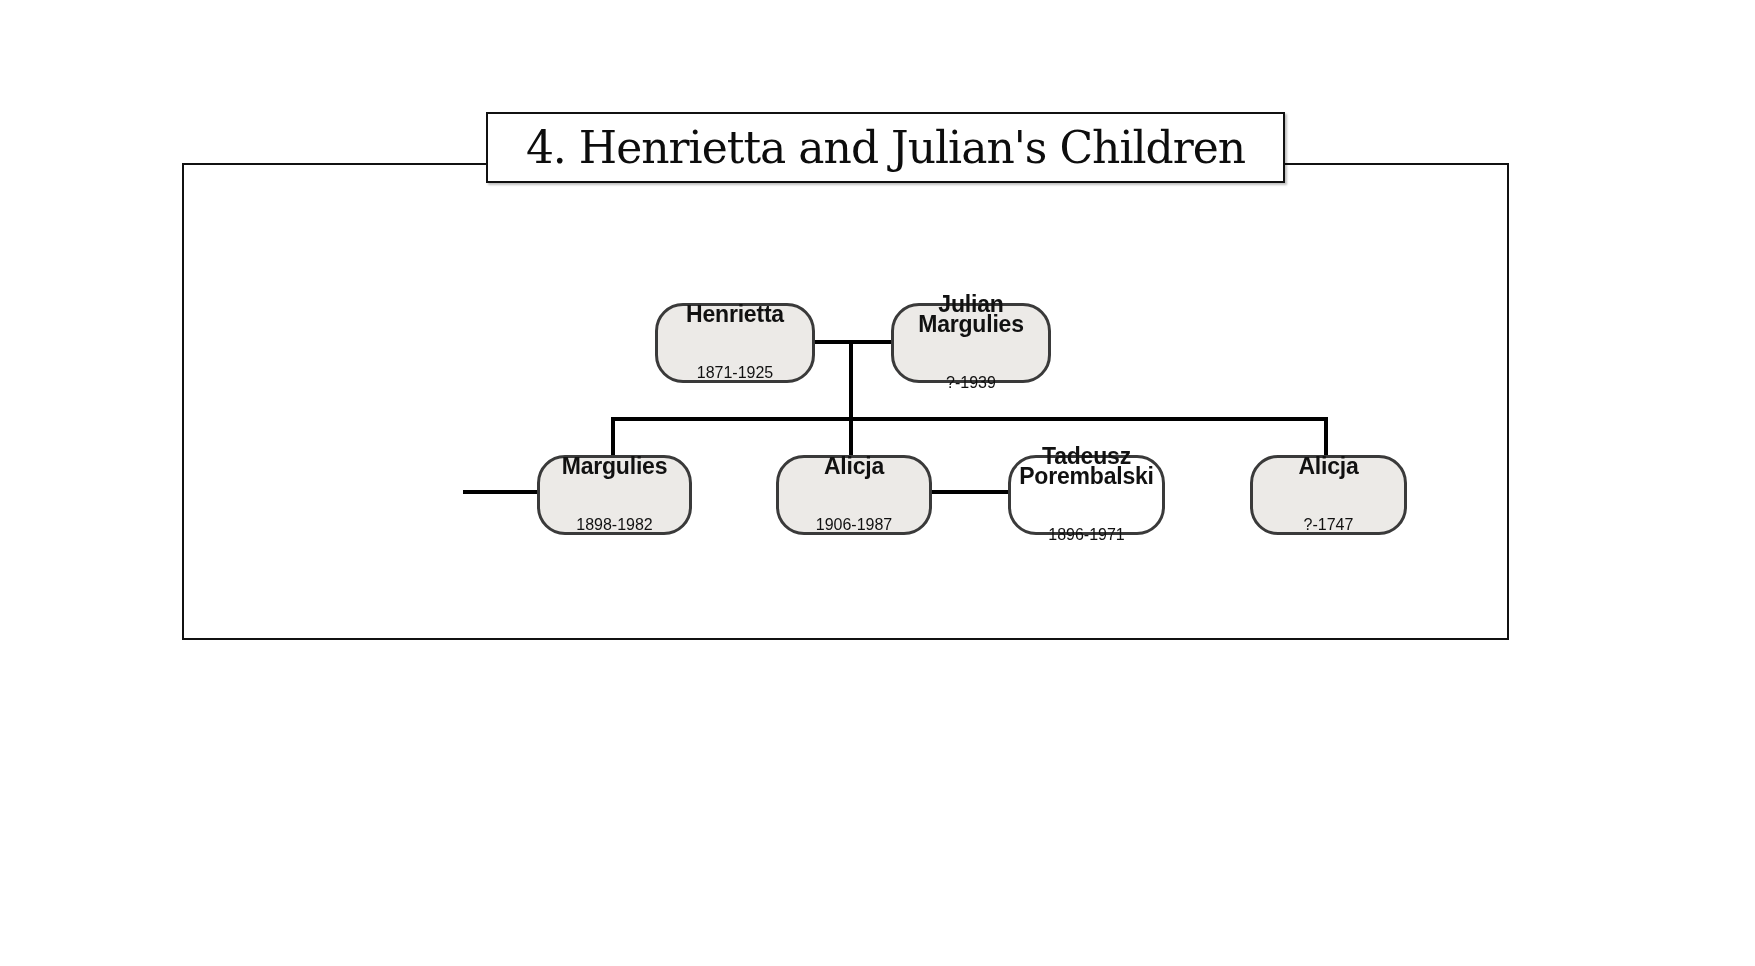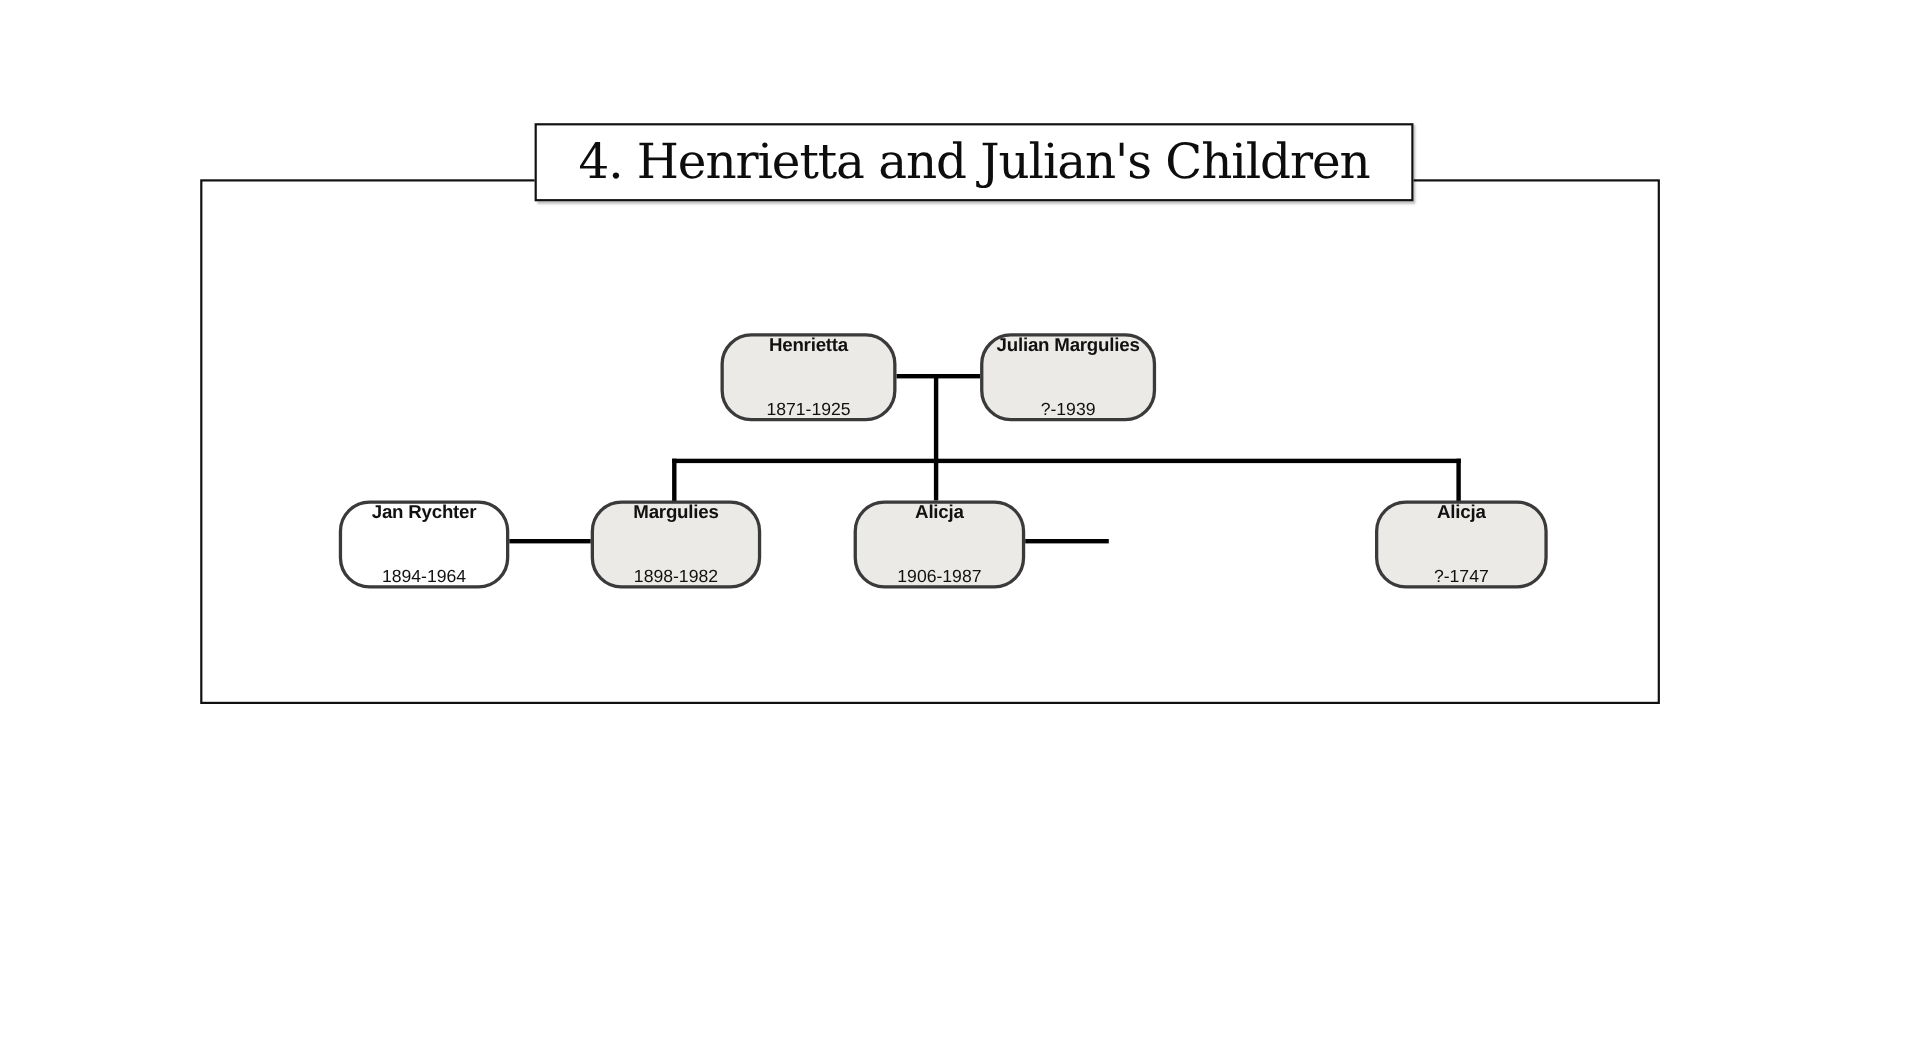--- a/index.html
+++ b/index.html
@@ -61,21 +61,21 @@
     align-items: center;
     justify-content: center;
     text-align: center;
     z-index: 3;
     padding: 2px 3px;
   }
   .person.descendant { background: var(--descendant-fill, #eceae7); }
   .person.spouse     { background: var(--spouse-fill, #ffffff); }
   .person .name {
     font-weight: bold;
-    font-size: 17px;
+    font-size: 23px;
     letter-spacing: -0.2px;
     line-height: 20px;
     color: #111111;
   }
   .person .dates {
     font-weight: normal;
     font-size: 16px;
     line-height: 20px;
     color: #111111;
     margin-top: 39px;
@@ -110,30 +110,30 @@
 
   <div class="person descendant pos-henrietta">
     <div class="name">Henrietta</div>
     <div class="dates">1871-1925</div>
   </div>
   <div class="person descendant pos-julian">
     <div class="name">Julian Margulies</div>
     <div class="dates">?-1939</div>
   </div>
 
-  <div class="person spouse pos-jan">
-    <div class="name">Jan Rychter</div>
-    <div class="dates">1894-1964</div>
-  </div>
   <div class="person descendant pos-stefania">
     <div class="name">Margulies</div>
     <div class="dates">1898-1982</div>
   </div>
   <div class="person descendant pos-maria">
     <div class="name">Alicja</div>
     <div class="dates">1906-1987</div>
+  </div>
+  <div class="person spouse pos-tadeusz">
+    <div class="name">Tadeusz Porembalski</div>
+    <div class="dates">1896-1971</div>
   </div>
   <div class="person descendant pos-alicja">
     <div class="name">Alicja</div>
     <div class="dates">?-1747</div>
   </div>
 
 </div>
 
 </body></html>

